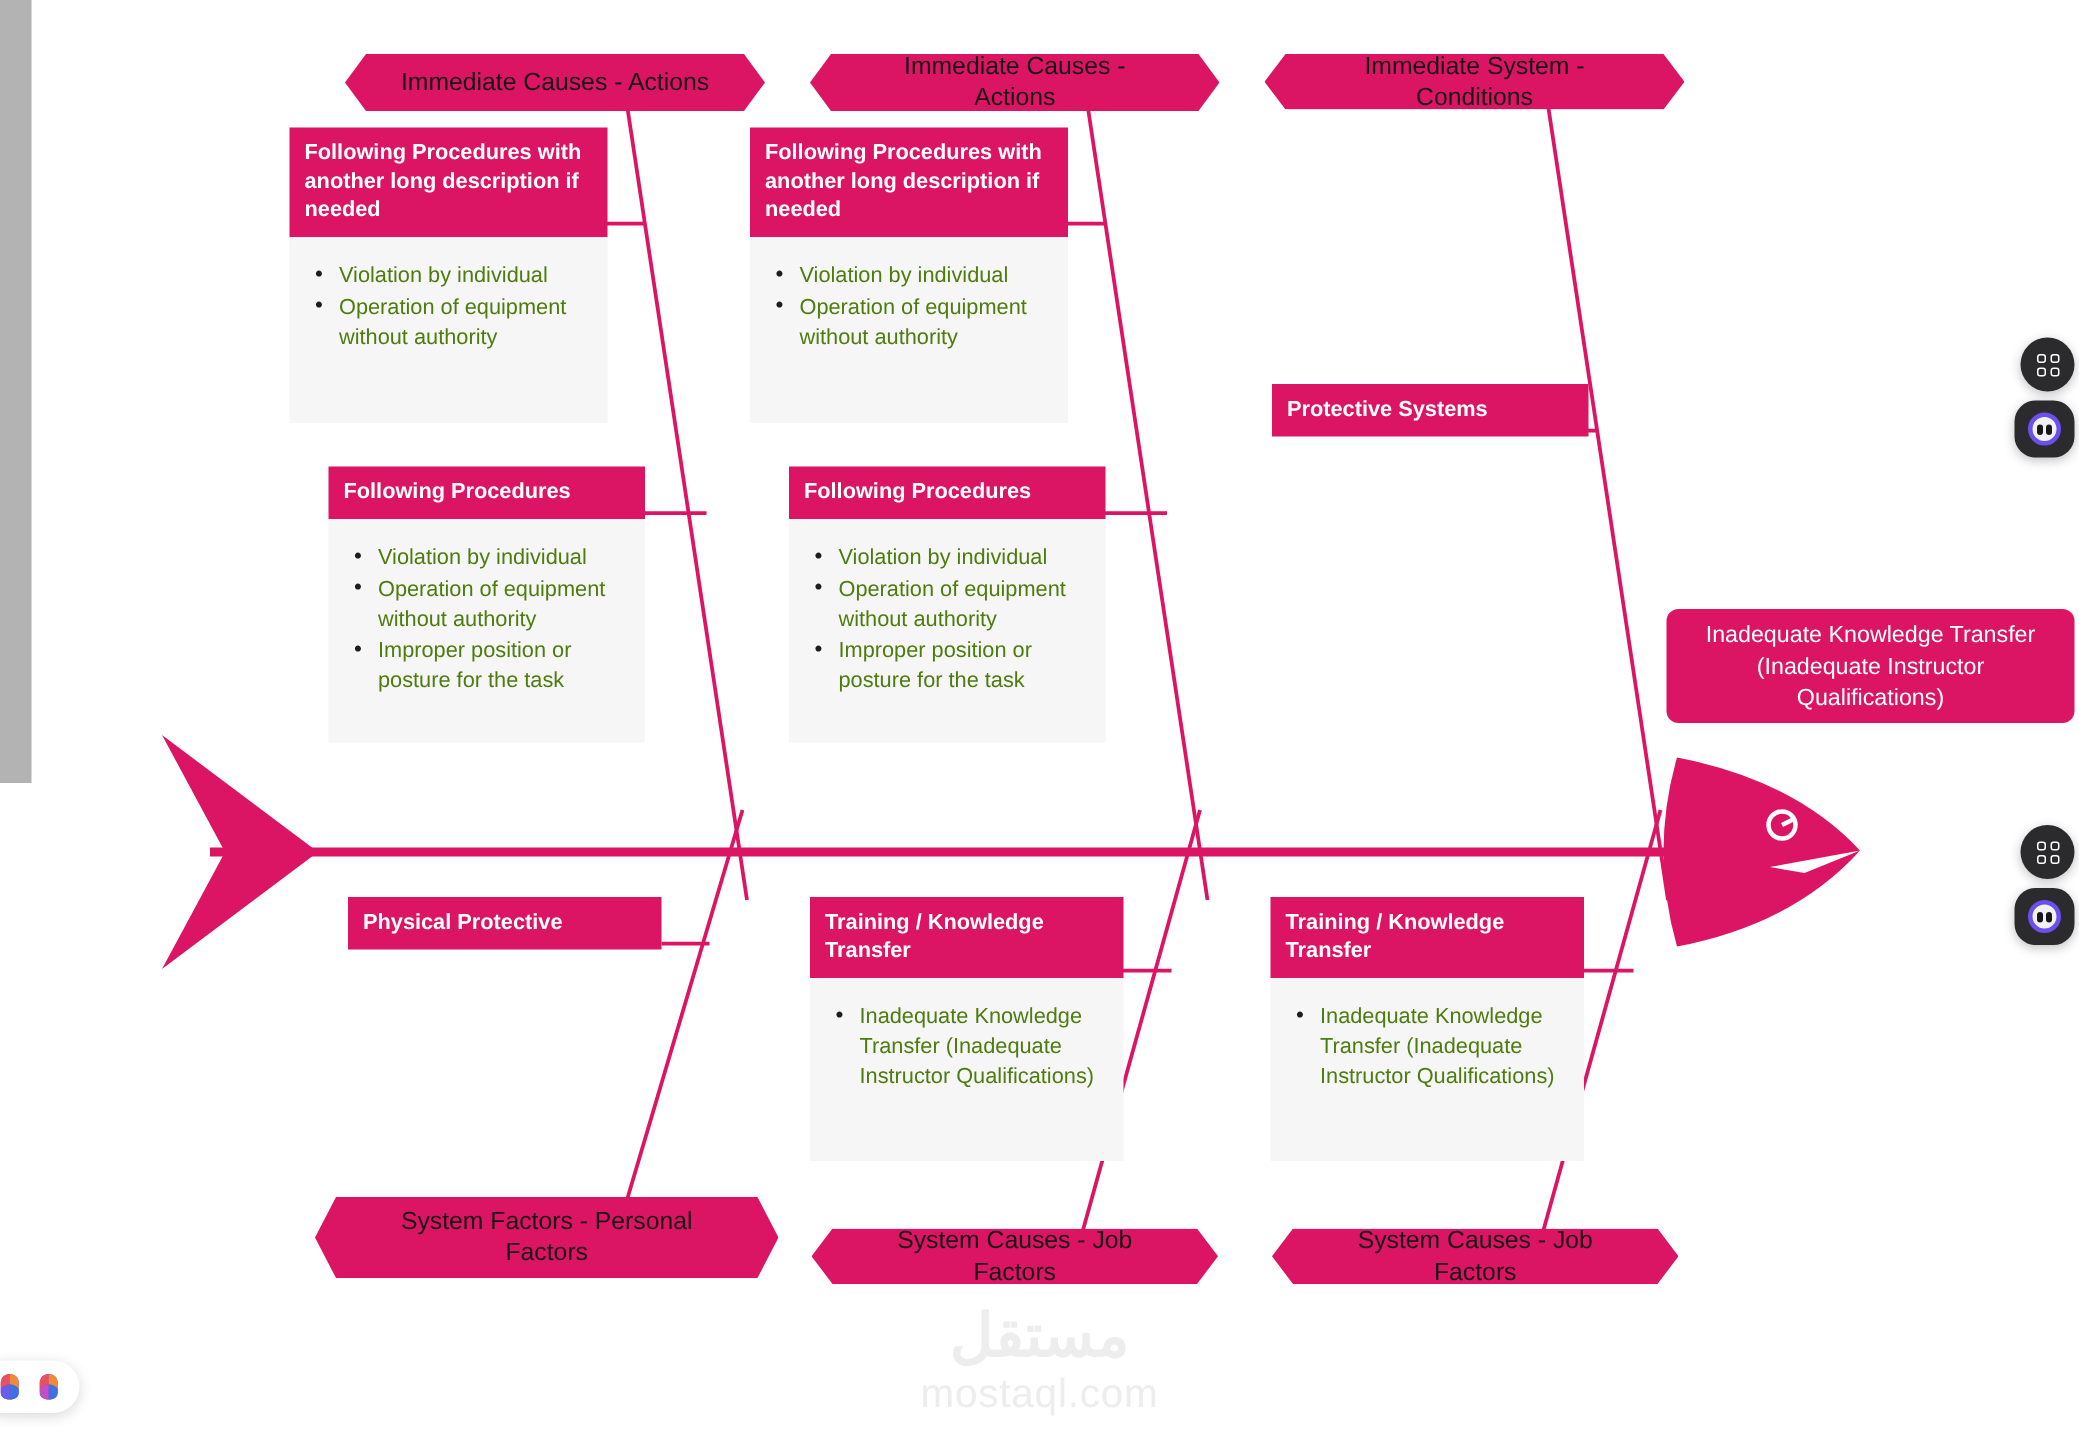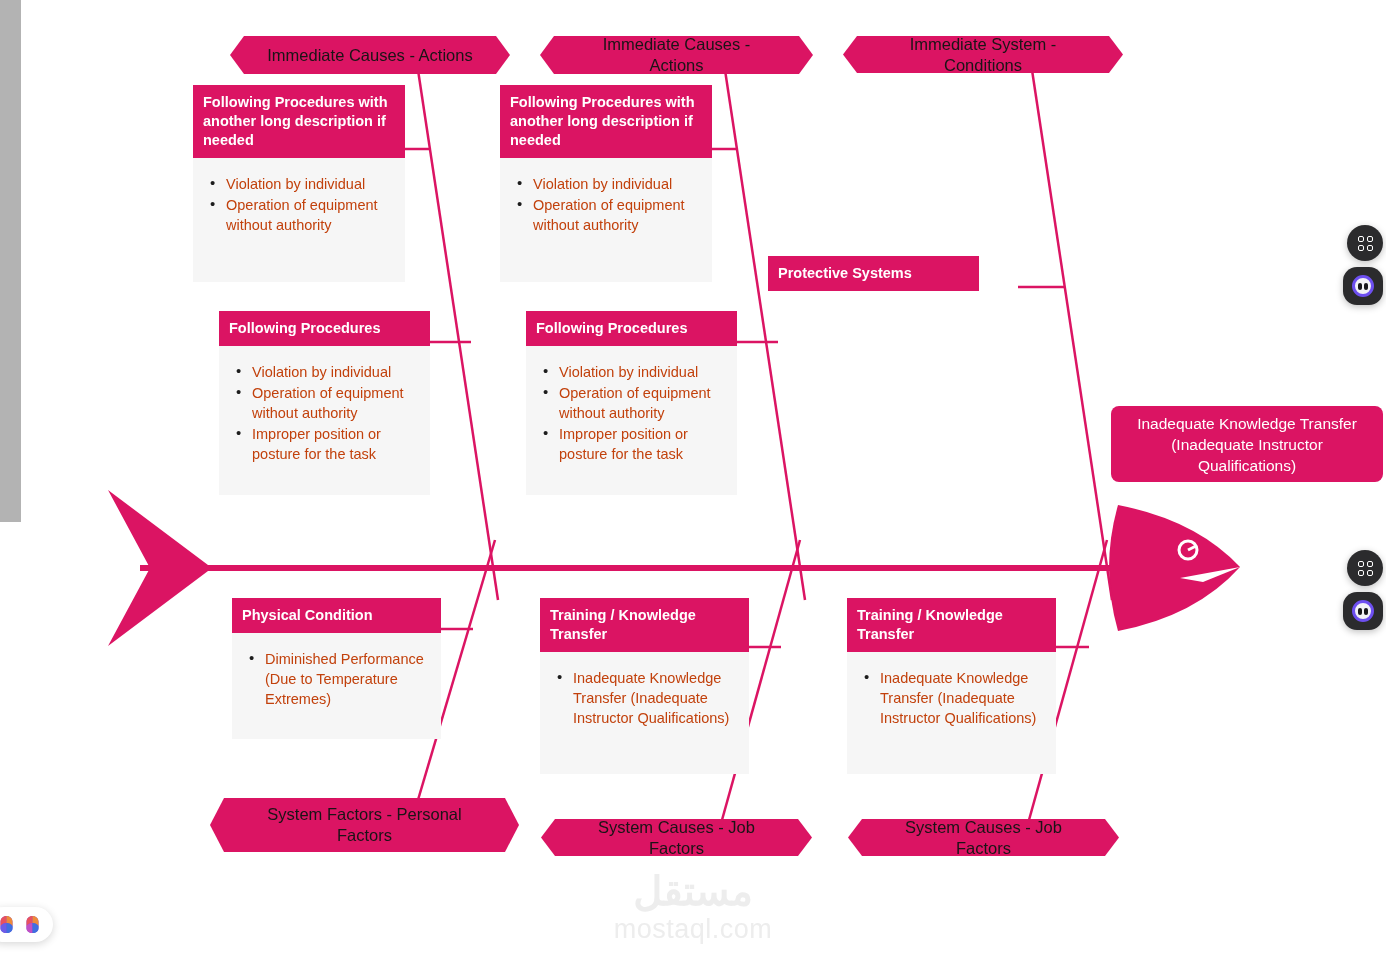--- a/index.html
+++ b/index.html
@@ -40,21 +40,21 @@
     font-weight:bold; font-size:14.5px; line-height:19px;
     padding:8px 10px;
   }
   .card .body {
     background:#F6F6F6;
     padding:16px 12px 18px 16px;
   }
   .card .body ul { list-style:none; }
   .card .body li {
     position:relative;
-    font-size:14.5px; line-height:20px; color:#c2410c;
+    font-size:14.5px; line-height:20px; color:#4d7c0f;
     padding-left:17px; margin-bottom:1px;
   }
   .card .body li::before {
     content:"\2022";
     position:absolute; left:1px; top:-1px;
     font-size:15px; color:#1d1d1d;
   }
 
   
   .effect-label {
@@ -187,35 +187,30 @@
     <div class="head">Following Procedures</div>
     <div class="body" style="min-height:149px;">
       <ul>
         <li>Violation by individual</li>
         <li>Operation of equipment without authority</li>
         <li>Improper position or posture for the task</li>
       </ul>
     </div>
   </div>
 
-  <div class="card" style="left:768px; top:256px; width:211px;">
+  <div class="card" style="left:848px; top:256px; width:211px;">
     <div class="head">Protective Systems</div>
   </div>
 
   <div class="effect-label" style="left:1111px; top:406px; width:272px; height:76px;">
     <span>Inadequate Knowledge Transfer (Inadequate Instructor Qualifications)</span>
   </div>
 
   <div class="card" style="left:232px; top:598px; width:209px;">
-    <div class="head">Physical Condition</div>
-    <div class="body" style="min-height:106px;">
-      <ul>
-        <li>Diminished Performance (Due to Temperature Extremes)</li>
-      </ul>
-    </div>
+    <div class="head">Physical Protective</div>
   </div>
 
   <div class="card" style="left:540px; top:598px; width:209px;">
     <div class="head">Training / Knowledge Transfer</div>
     <div class="body" style="min-height:122px;">
       <ul>
         <li>Inadequate Knowledge Transfer (Inadequate Instructor Qualifications)</li>
       </ul>
     </div>
   </div>

